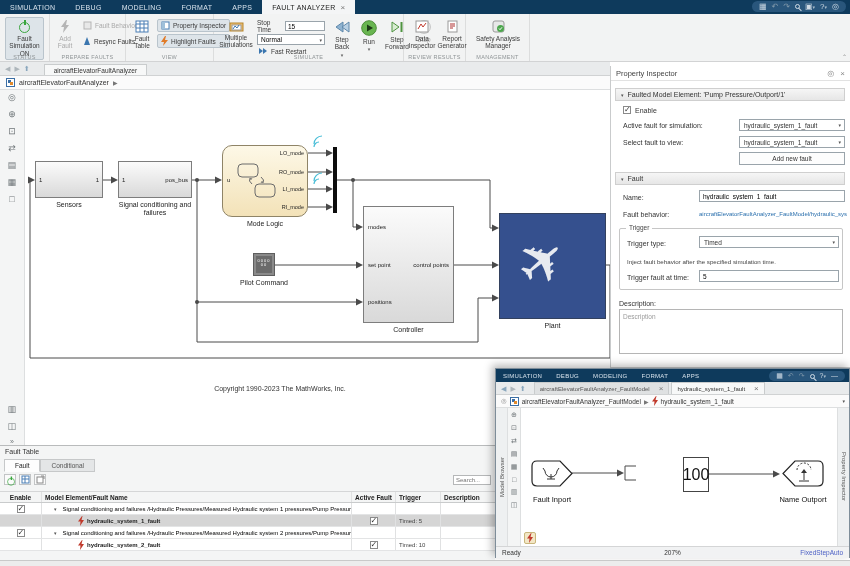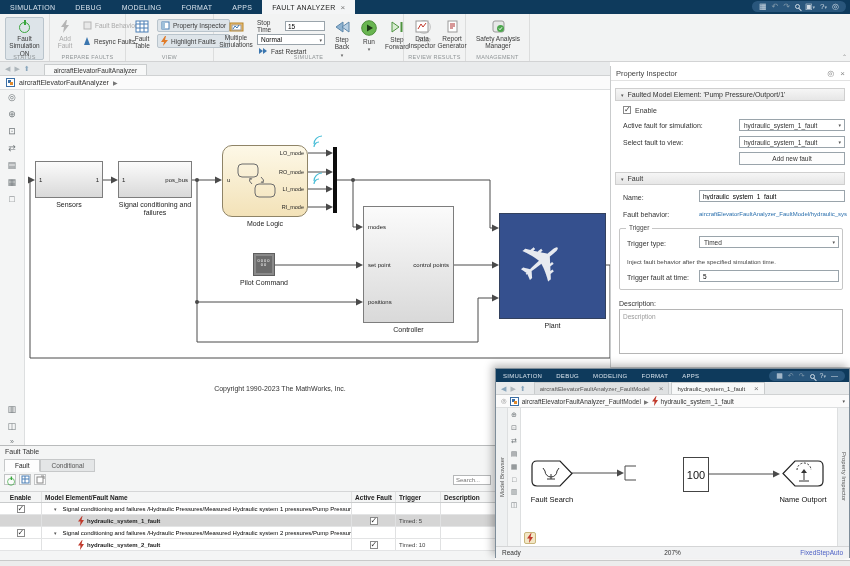--- a/index.html
+++ b/index.html
@@ -119,21 +119,21 @@
   #fwin .wdoc .doctab.inactive { background:#dfe1e2; color:#555; }
   #fwin .wcrumb { height:13px; background:#fbfbfb; border-bottom:1px solid #dddfe0; display:flex; align-items:center; gap:3px; padding-left:5px; font-size:6.5px; color:#333; }
   .vstrip { position:absolute; top:39px; width:12px; height:138px; background:#eef0f1; font-size:6px; color:#555; display:flex; align-items:center; justify-content:center; }
   .vstrip.left { left:0; border-right:1px solid #dddfe0; }
   .vstrip.right { right:0; border-left:1px solid #dddfe0; }
   .vtext-up { writing-mode:vertical-rl; transform:rotate(180deg); }
   .vtext-down { writing-mode:vertical-rl; }
   #fwin .wtools { position:absolute; left:12px; top:39px; width:13px; height:138px; background:#f4f5f5; border-right:1px solid #dddfe0; display:flex; flex-direction:column; align-items:center; gap:5px; padding-top:3px; font-size:7px; color:#6f7679; }
   #fcanvas { position:absolute; left:25px; top:39px; width:318px; height:138px; background:#fff; }
   #fcanvas .fblk-label { position:absolute; font-size:7.5px; color:#111; text-align:center; }
-  #const100 { position:absolute; border:1px solid #444; background:#fff; font-size:11px; color:#111; display:flex; align-items:center; justify-content:center; }
+  #const100 { position:absolute; border:1px solid #444; background:#fff; font-size:16px; color:#111; display:flex; align-items:center; justify-content:center; }
   .faultbadge { position:absolute; left:3px; top:124px; width:12px; height:12px; background:#f3e7c6; border:1px solid #c8b67c; border-radius:2px; display:flex; align-items:center; justify-content:center; }
   #fwin .wstatus { position:absolute; left:0; top:177px; width:353px; height:12px; background:#f1f2f3; border-top:1px solid #d4d5d6; display:flex; align-items:center; font-size:6.5px; color:#333; }
   #fwin .wstatus .mid { position:absolute; left:0; right:0; text-align:center; }
   #fwin .wstatus .right { margin-left:auto; padding-right:6px; color:#4a5ec4; }
 
   #bottomstrip { position:absolute; left:0; top:560px; width:850px; height:6px; background:#ececec; border-top:1px solid #c9c9c9; }
 
   .powericon { width:13px; height:13px; position:relative; display:inline-block; }
   .powericon::before { content:""; position:absolute; left:1px; top:2px; width:9px; height:9px; border:1.6px solid #3aa63f; border-radius:50%; }
   .powericon::after { content:""; position:absolute; left:6px; top:0; width:1.6px; height:5px; background:#3aa63f; }
@@ -666,21 +666,21 @@
           <path d="M302,58 V73 Q302,78 297,78 H274 L262,65.5 L274,53 H297 Q302,53 302,58 Z" fill="#fff" stroke="#222" stroke-width="1.2"></path>
           <path d="M276,62 a7,7 0 0 1 14,0" stroke="#333" fill="none" stroke-dasharray="2,1.6"></path>
           <path d="M283,72 V64" stroke="#333"></path>
             <path d="M283,61 l-3,4 h6 z" fill="#333"></path>
           <path d="M278,73 h10" stroke="#333"></path>
         </g>
       </svg>
       <div id="const100" style="left:162px; top:49px; width:26px; height:35px;">
           <span>100</span>
         </div>
-      <div class="fblk-label" style="left:1px; top:87px; width:60px;">Fault Search</div>
+      <div class="fblk-label" style="left:1px; top:87px; width:60px;">Fault Inport</div>
       <div class="fblk-label" style="left:247px; top:87px; width:70px;">Name Outport</div>
       <div class="faultbadge">
           <svg width="6" height="10">
             <path d="M4,0 L0,5.5 H2.5 L2,10 L6,4 H3.5 L4.5,0 Z" fill="#c0392b"></path>
           </svg>
         </div>
     </div>
     <div class="vstrip right">
         <span class="vtext-down">Property Inspector</span>
       </div>

